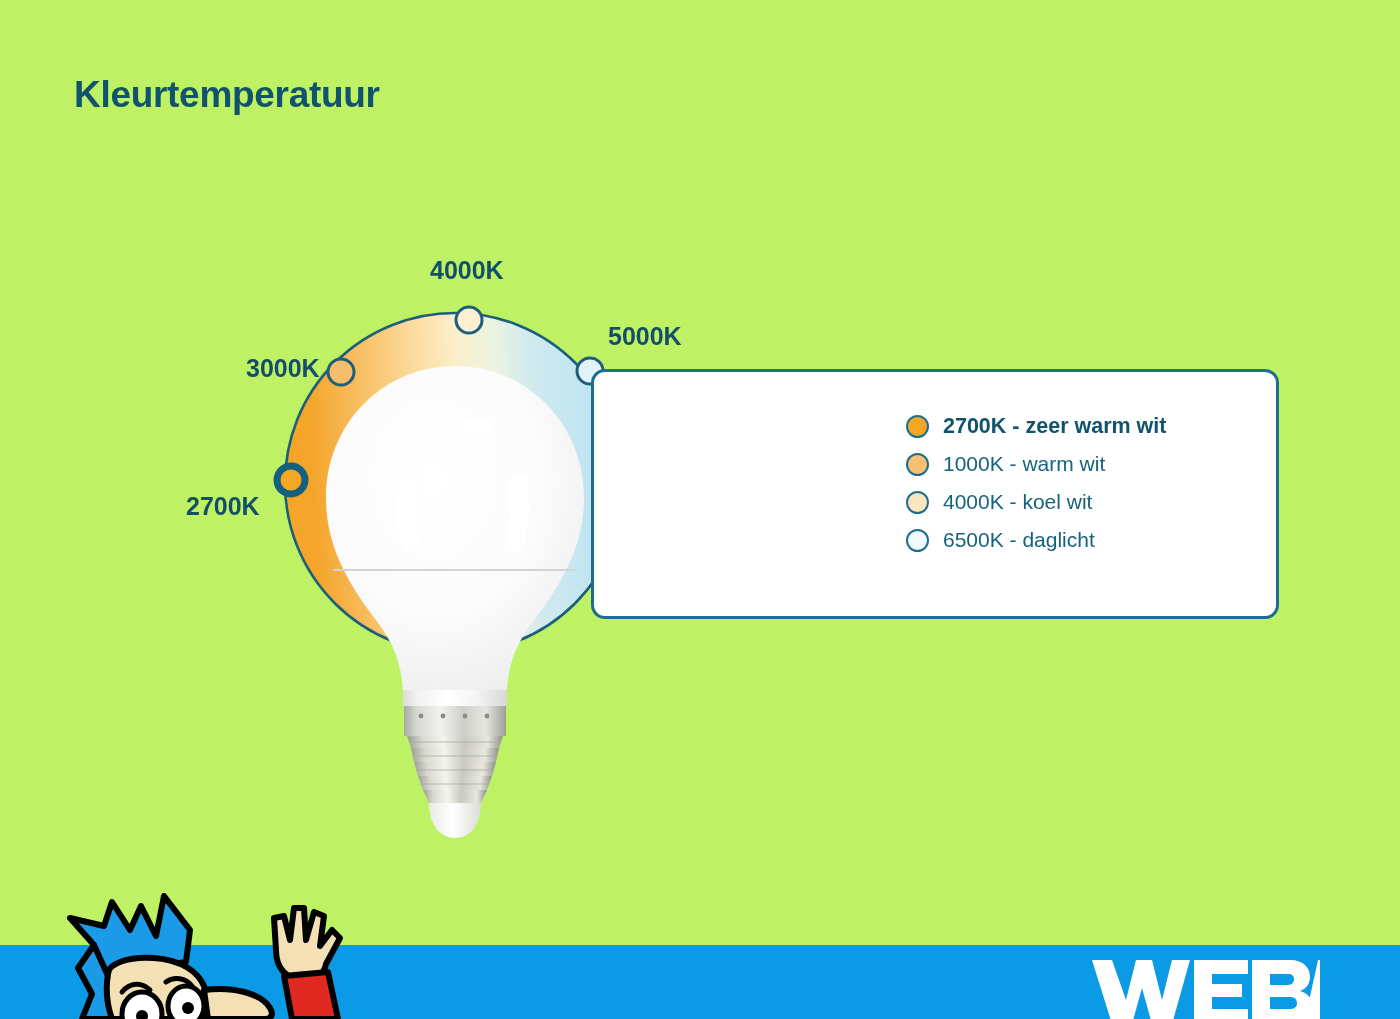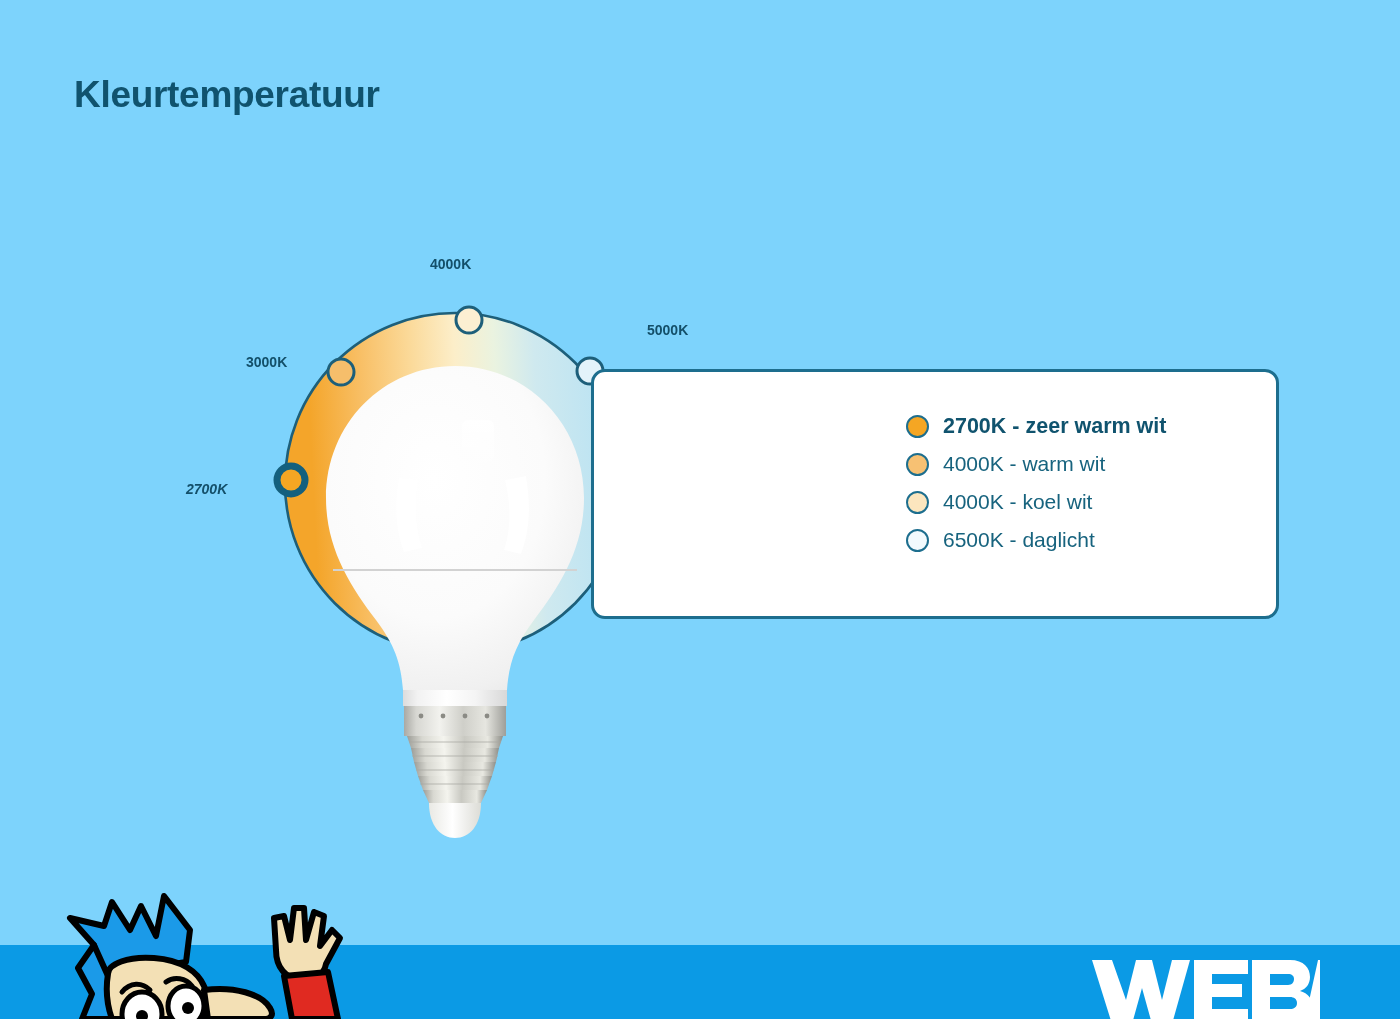--- a/index.html
+++ b/index.html
@@ -7,21 +7,21 @@
     padding: 0;
     background: #ffffff;
   }
   body {
     font-family: "Liberation Sans", sans-serif;
   }
   #canvas {
     position: relative;
     width: 1400px;
     height: 1019px;
-    background: #7dd3fc;
+    background: #bef264;
     overflow: hidden;
   }
 
   
   #header { position: absolute; left: 74px; top: 76px; }
   #title {
     font-size: 37px;
     font-weight: bold;
     color: #10536e;
     letter-spacing: -0.3px;
@@ -41,29 +41,29 @@
     position: absolute;
     left: 0; top: 0;
     width: 1400px; height: 1019px;
     pointer-events: none;
   }
   #diagram svg { display: block; }
 
   
   .k-label {
     position: absolute;
-    font-size: 14px;
+    font-size: 25px;
     font-weight: bold;
     color: #134f69;
     white-space: nowrap;
   }
-  #label-2700 { left: 186px; top: 481px; font-style: italic; }
+  #label-2700 { left: 186px; top: 492px; }
   #label-3000 { left: 246px; top: 354px; }
   #label-4000 { left: 430px; top: 256px; }
-  #label-5000 { left: 608px; top: 322px; margin-left: 39px; }
+  #label-5000 { left: 608px; top: 322px; }
   #label-6500 { left: 666px; top: 465px; }
 
   
   #legend-box {
     position: absolute;
     left: 591px;
     top: 369px;
     width: 688px;
     height: 250px;
     background: #ffffff;
@@ -271,21 +271,21 @@
   <div id="legend-box">
     <ul id="legend-list">
 
       <li class="legend-item is-active">
         <span class="legend-swatch" style="background:#F5A623"></span>
         <span class="legend-text">2700K - zeer warm wit</span>
       </li>
 
       <li class="legend-item">
         <span class="legend-swatch" style="background:#F7C173"></span>
-        <span class="legend-text">4000K - warm wit</span>
+        <span class="legend-text">1000K - warm wit</span>
       </li>
 
       <li class="legend-item">
         <span class="legend-swatch" style="background:#FCE6BE"></span>
         <span class="legend-text">4000K - koel wit</span>
       </li>
 
 
       <li class="legend-item">
         <span class="legend-swatch" style="background:#F2FAFD"></span>

